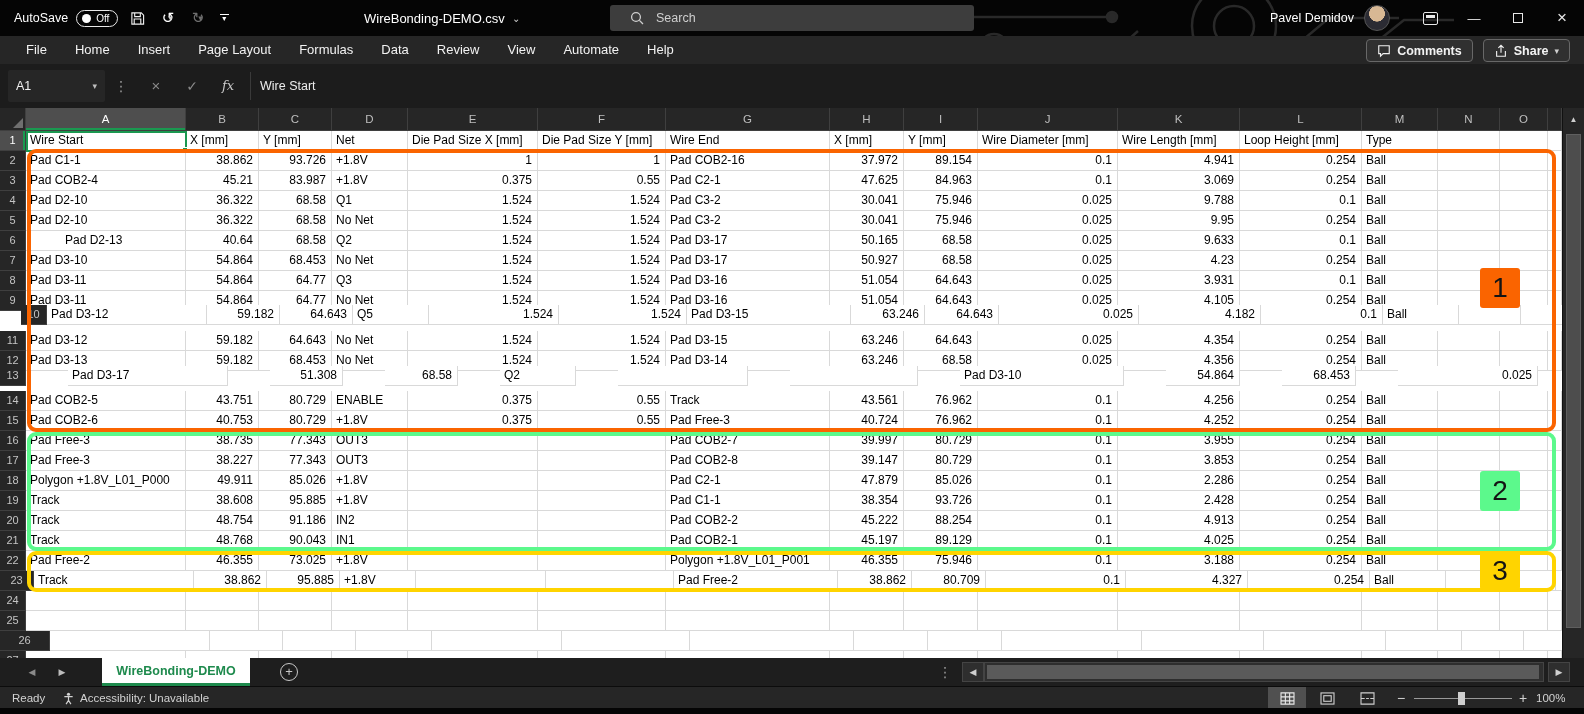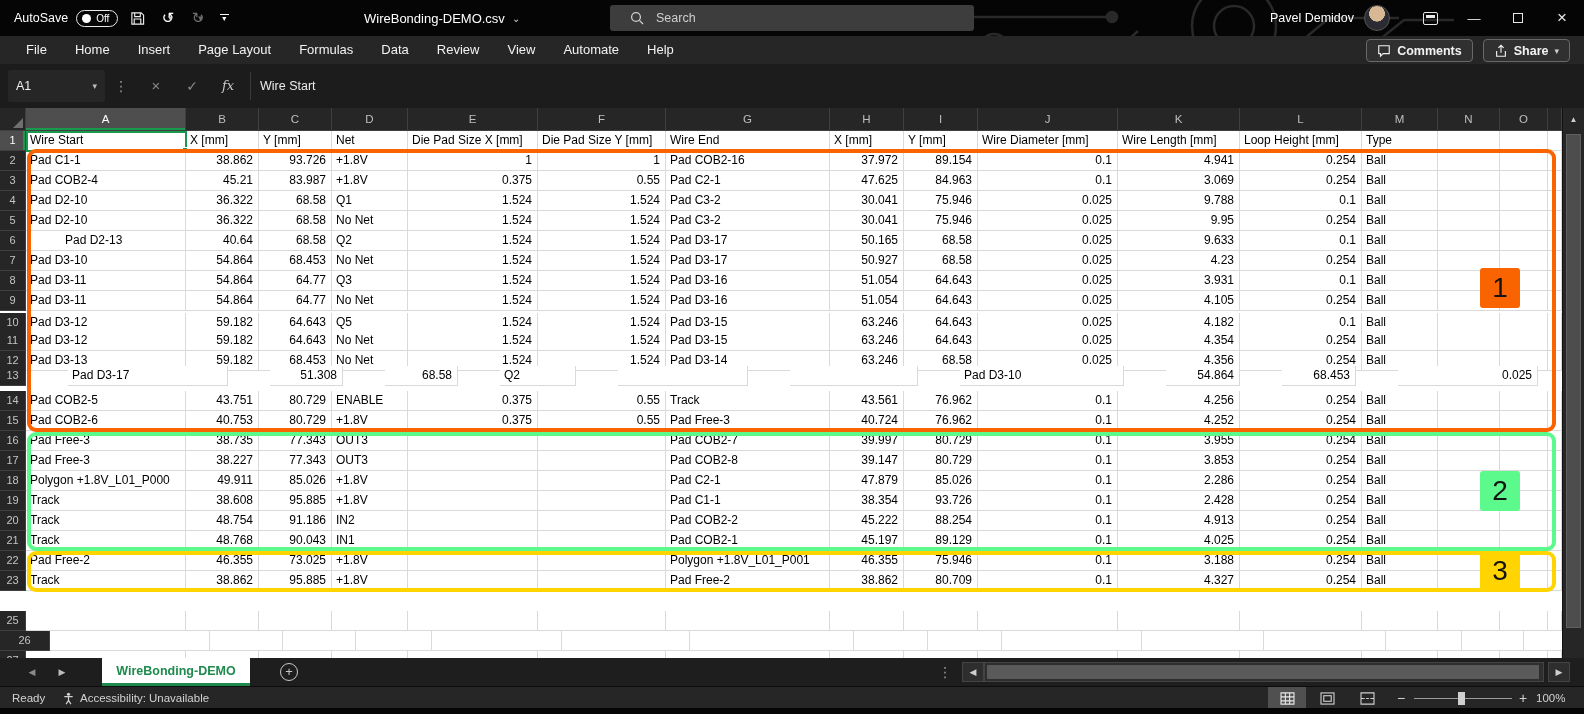--- a/index.html
+++ b/index.html
@@ -401,21 +401,21 @@
         <div class="gcell val num" style="width: 74px;">51.054</div>
         <div class="gcell val num" style="width: 74px;">64.643</div>
         <div class="gcell val num" style="width: 140px;">0.025</div>
         <div class="gcell val num" style="width: 122px;">4.105</div>
         <div class="gcell val num" style="width: 122px;">0.254</div>
         <div class="gcell val" style="width: 76px;">Ball</div>
         <div class="gcell val" style="width: 62px;"></div>
         <div class="gcell val" style="width: 48px;"></div>
         <div class="gcell val" style="width: 14px;"></div>
       </div>
-      <div class="grow" style="top: 205px; height: 20px;">
+      <div class="grow" style="top: 197px; height: 20px; margin-left: 21px;">
         <div class="gcell gut" style="width: 26px;">10</div>
         <div class="gcell val" style="width: 160px;">Pad D3-12</div>
         <div class="gcell val num" style="width: 73px;">59.182</div>
         <div class="gcell val num" style="width: 73px;">64.643</div>
         <div class="gcell val" style="width: 76px;">Q5</div>
         <div class="gcell val num" style="width: 130px;">1.524</div>
         <div class="gcell val num" style="width: 128px;">1.524</div>
         <div class="gcell val" style="width: 164px;">Pad D3-15</div>
         <div class="gcell val num" style="width: 74px;">63.246</div>
         <div class="gcell val num" style="width: 74px;">64.643</div>
@@ -649,34 +649,53 @@
         <div class="gcell val num" style="width: 74px;">75.946</div>
         <div class="gcell val num" style="width: 140px;">0.1</div>
         <div class="gcell val num" style="width: 122px;">3.188</div>
         <div class="gcell val num" style="width: 122px;">0.254</div>
         <div class="gcell val" style="width: 76px;">Ball</div>
         <div class="gcell val" style="width: 62px;"></div>
         <div class="gcell val" style="width: 48px;"></div>
         <div class="gcell val" style="width: 14px;"></div>
       </div>
       <div class="grow" style="top: 463px; height: 20px;">
-        <div class="gcell gut" style="width: 26px; text-align: center;">23</div>
+        <div class="gcell gut" style="width: 34px; text-align: center;">23</div>
         <div class="gcell val" style="width: 160px;">Track</div>
         <div class="gcell val num" style="width: 73px;">38.862</div>
         <div class="gcell val num" style="width: 73px;">95.885</div>
         <div class="gcell val" style="width: 76px;">+1.8V</div>
         <div class="gcell val num" style="width: 130px;"></div>
         <div class="gcell val num" style="width: 128px;"></div>
         <div class="gcell val" style="width: 164px;">Pad Free-2</div>
         <div class="gcell val num" style="width: 74px;">38.862</div>
         <div class="gcell val num" style="width: 74px;">80.709</div>
         <div class="gcell val num" style="width: 140px;">0.1</div>
         <div class="gcell val num" style="width: 122px;">4.327</div>
         <div class="gcell val num" style="width: 122px;">0.254</div>
         <div class="gcell val" style="width: 76px;">Ball</div>
+        <div class="gcell val" style="width: 62px;"></div>
+        <div class="gcell val" style="width: 48px;"></div>
+        <div class="gcell val" style="width: 14px;"></div>
+      </div>
+      <div class="grow" style="top: 483px; height: 20px;">
+        <div class="gcell gut" style="width: 26px;">24</div>
+        <div class="gcell val" style="width: 160px;"></div>
+        <div class="gcell val num" style="width: 73px;"></div>
+        <div class="gcell val num" style="width: 73px;"></div>
+        <div class="gcell val" style="width: 76px;"></div>
+        <div class="gcell val num" style="width: 130px;"></div>
+        <div class="gcell val num" style="width: 128px;"></div>
+        <div class="gcell val" style="width: 164px;"></div>
+        <div class="gcell val num" style="width: 74px;"></div>
+        <div class="gcell val num" style="width: 74px;"></div>
+        <div class="gcell val num" style="width: 140px;"></div>
+        <div class="gcell val num" style="width: 122px;"></div>
+        <div class="gcell val num" style="width: 122px;"></div>
+        <div class="gcell val" style="width: 76px;"></div>
         <div class="gcell val" style="width: 62px;"></div>
         <div class="gcell val" style="width: 48px;"></div>
         <div class="gcell val" style="width: 14px;"></div>
       </div>
       <div class="grow" style="top: 503px; height: 20px;">
         <div class="gcell gut" style="width: 26px;">25</div>
         <div class="gcell val" style="width: 160px;"></div>
         <div class="gcell val num" style="width: 73px;"></div>
         <div class="gcell val num" style="width: 73px;"></div>
         <div class="gcell val" style="width: 76px;"></div>

